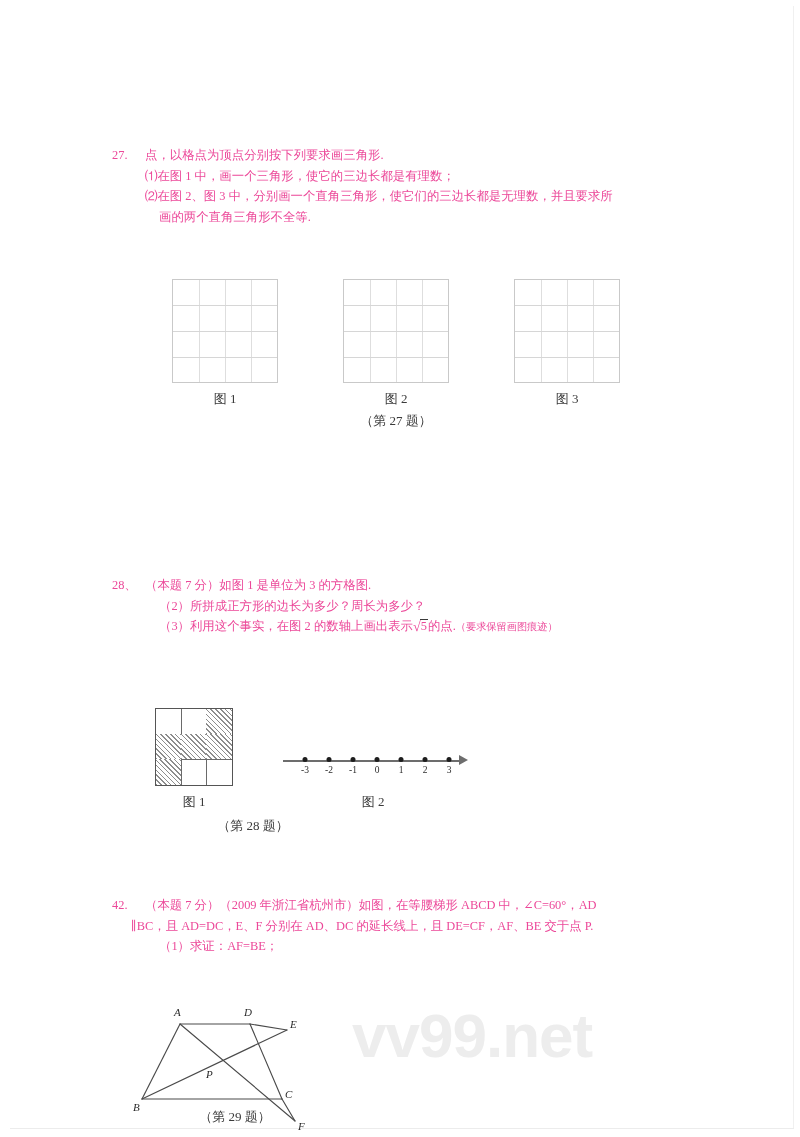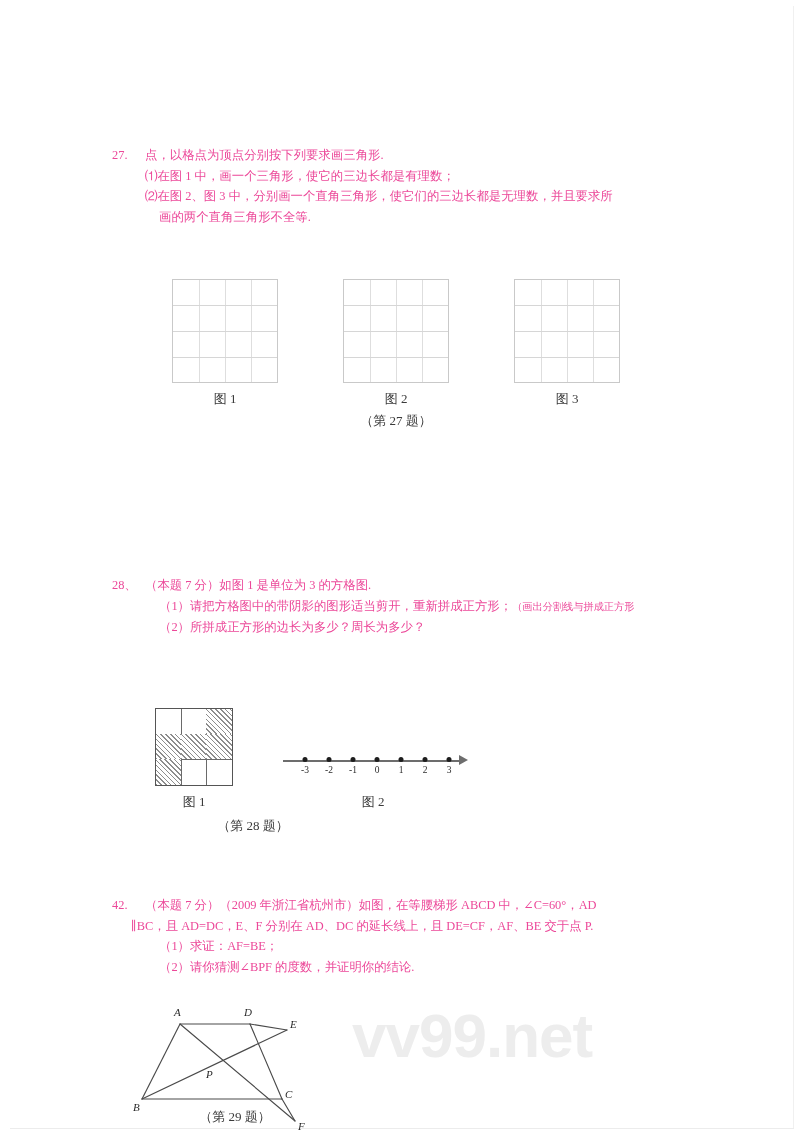--- a/index.html
+++ b/index.html
@@ -248,24 +248,24 @@
       <div class="h" style="top:77px;"></div>
   </div>
   <div class="fig-label" style="left:514px; top:390px; width:106px;">图 3</div>
 
   <div class="fig-label" style="left:343px; top:412px; width:106px;">（第 27 题）</div>
 
   <div class="question" style="left:112px; top:575px; width:620px;">
     <div class="q-num">28、</div>
     <div class="q-body">
       <div class="q-line">（本题 7 分）如图 1 是单位为 3 的方格图.</div>
+      <div class="q-line indent">（2）所拼成正方形的边长为多少？周长为多少？</div>
       <div class="q-line indent">
-        <span>（1）请把方格图中的带阴影的图形适当剪开，重新拼成正方形；</span><span class="sub-small">（画出分割线与拼成正方形</span>
+        <span>（3）利用这个事实，在图 2 的数轴上画出表示</span><span class="sqrt-sign">√</span><span class="sqrt">5</span><span>的点.</span><span class="sub-small">（要求保留画图痕迹）</span>
       </div>
-      <div class="q-line indent">（2）所拼成正方形的边长为多少？周长为多少？</div>
     </div>
   </div>
 
   <div class="grid3" style="left:155px; top:708px;">
     <div class="cell" style="left:0px; top:0px;"></div>
     <div class="cell" style="left:25px; top:0px;"></div>
     <div class="cell nr shaded" style="left:50px; top:0px;"></div>
 
     <div class="cell shaded" style="left:0px; top:25px;"></div>
     <div class="cell shaded" style="left:25px; top:25px;"></div>
@@ -300,21 +300,20 @@
   <div class="fig-label" style="left:320px; top:793px; width:106px;">图 2</div>
 
   <div class="fig-label" style="left:200px; top:817px; width:106px;">（第 28 题）</div>
 
   <div class="question" style="left:112px; top:895px; width:640px;">
     <div class="q-num">42.</div>
     <div class="q-body">
       <div class="q-line">（本题 7 分）（2009 年浙江省杭州市）如图，在等腰梯形 ABCD 中，∠C=60°，AD</div>
       <div class="q-line" style="margin-left:-14px;">∥BC，且 AD=DC，E、F 分别在 AD、DC 的延长线上，且 DE=CF，AF、BE 交于点 P.</div>
       <div class="q-line indent">（1）求证：AF=BE；</div>
-      <div class="q-line indent">（2）请你猜测∠BPF 的度数，并证明你的结论.</div>
     </div>
   </div>
 
   <div class="geo" style="left:132px; top:1002px; width:185px; height:130px;">
     <svg width="185" height="130" viewBox="0 0 185 130">
       <g stroke="#4a4a4a" stroke-width="1.15" fill="none" stroke-linecap="round">
 
         <line x1="48" y1="22" x2="118" y2="22"></line>
         <line x1="48" y1="22" x2="10" y2="97"></line>
         <line x1="10" y1="97" x2="150" y2="97"></line>

